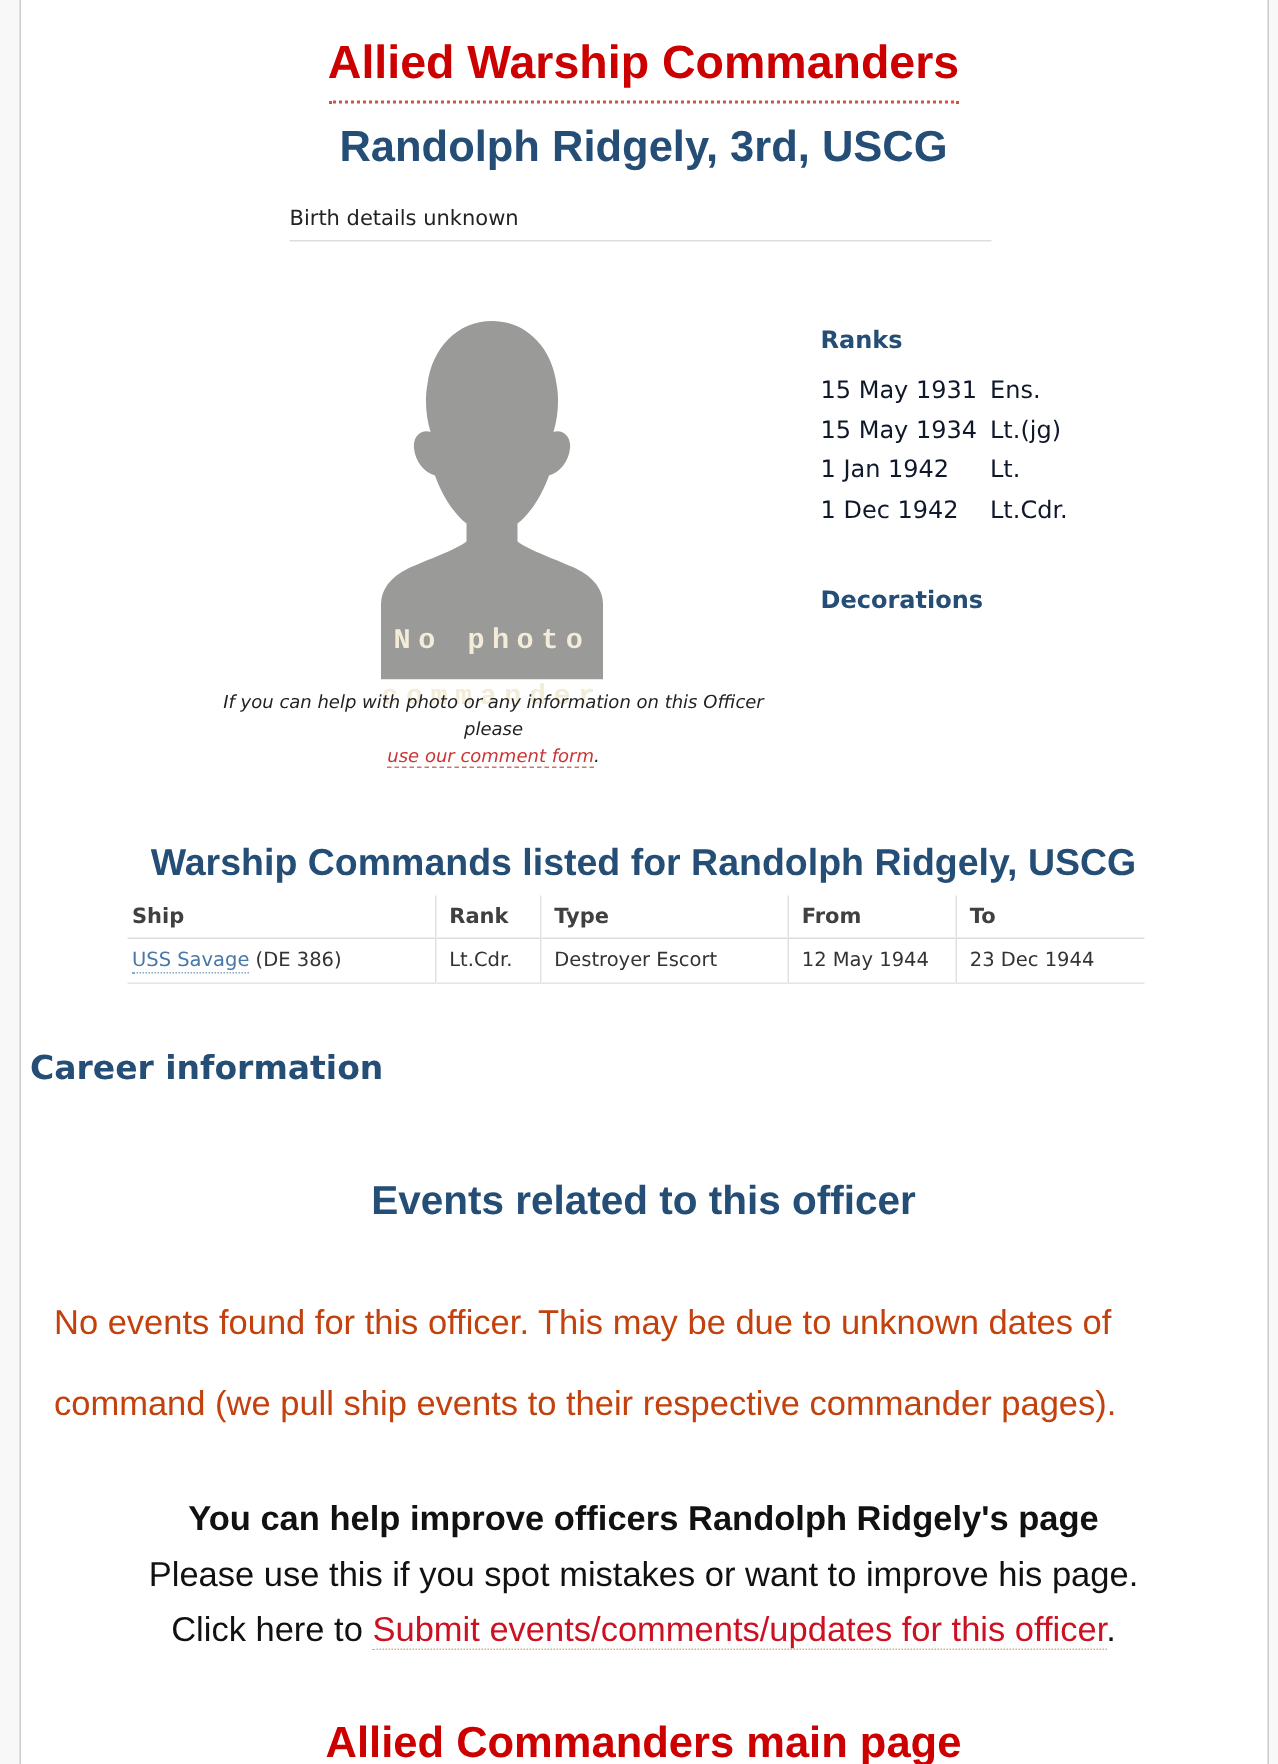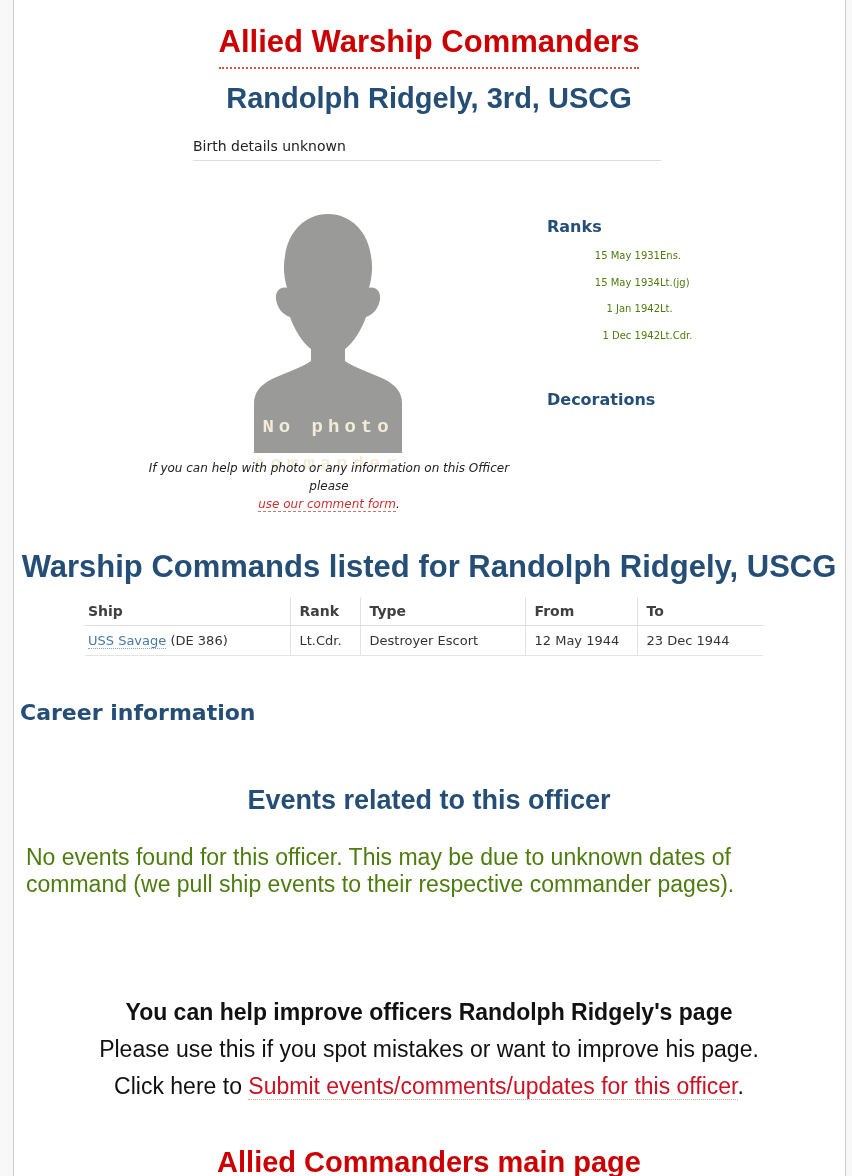--- a/index.html
+++ b/index.html
@@ -29,45 +29,45 @@
   .photo-line1{top:175px;}
   .photo-line2{top:212px;}
 
   .photo-caption{position:absolute;left:133px;top:459px;width:392px;text-align:center;
       font-size:12px;font-style:italic;color:#222;line-height:18px;}
   .comment-link{color:#cc3333;text-decoration:none;border-bottom:1px dashed #cc7766;cursor:pointer;}
 
   .ranks-col{position:absolute;left:547px;top:217px;width:290px;}
   .side-heading{margin:0;font-size:16px;font-weight:bold;color:#254e77;}
   .rank-rows{margin-top:14px;}
-  .rank-row{display:flex;height:26.5px;font-size:10px;color:#4d7c0f;text-align:right;}
+  .rank-row{display:flex;height:26.5px;font-size:16px;color:#0f172a;}
   .rank-date{width:113px;}
   .decorations-heading{margin-top:34px;}
 
   .commands-heading{top:545px;}
-  .commands-heading h2{display:inline-block;margin:4px;font-family:"Liberation Sans",sans-serif;
-      font-size:31px;font-weight:bold;color:#254e77;}
+  .commands-heading h2{display:inline-block;margin:16px;font-family:"Liberation Sans",sans-serif;
+      font-size:25px;font-weight:bold;color:#254e77;}
 
   table.commands{position:absolute;left:85px;top:597px;border-collapse:collapse;table-layout:fixed;}
   table.commands th{font-size:14px;font-weight:bold;color:#404040;text-align:left;
       padding:6px 8px 6px 3px;border-bottom:1px solid #dddddd;}
   table.commands td{font-size:13px;color:#333;padding:7px 8px 7px 3px;border-bottom:1px solid #e4e4e4;}
   table.commands th.sep,table.commands td.sep{border-left:1px solid #e2e2e2;padding-left:9px;}
   .ship-link{color:#4878a8;text-decoration:none;border-bottom:1px dotted #86a8c8;cursor:pointer;}
 
   .career-heading{position:absolute;left:20px;top:700px;margin:0;
       font-size:22px;font-weight:bold;color:#254e77;}
   .career-text{position:absolute;left:20px;top:739px;margin:0;white-space:nowrap;
       font-family:"Liberation Sans",sans-serif;font-size:23px;color:#111;}
 
   .events-heading{top:785px;}
   .events-heading h2{display:inline-block;margin:0;font-family:"Liberation Sans",sans-serif;
       font-size:27px;font-weight:bold;color:#254e77;}
-  .events-text{position:absolute;left:20px;top:838px;width:780px;margin:6px;
-      font-family:"Liberation Sans",sans-serif;font-size:23px;line-height:27px;color:#4d7c0f;}
+  .events-text{position:absolute;left:20px;top:838px;width:780px;margin:16px;
+      font-family:"Liberation Sans",sans-serif;font-size:23px;line-height:54px;color:#c2410c;}
 
   .help-block{top:994px;font-family:"Liberation Sans",sans-serif;font-size:23px;line-height:37px;color:#111;}
   .help-block .help-heading{font-weight:bold;}
   .submit-link{color:#cc1122;text-decoration:none;border-bottom:1px dotted #c9b08e;cursor:pointer;}
 
   .footer-link-band{top:1146px;}
   .footer-link{font-family:"Liberation Sans",sans-serif;font-size:29px;font-weight:bold;
       color:#cc0000;text-decoration:none;cursor:pointer;}
 </style>
 </head>

